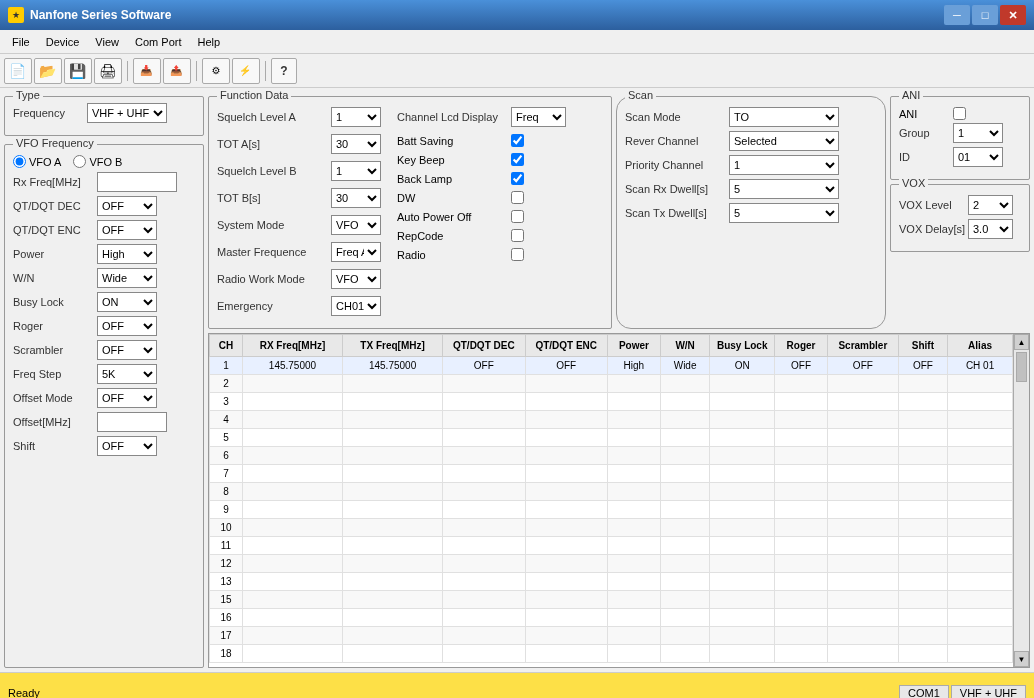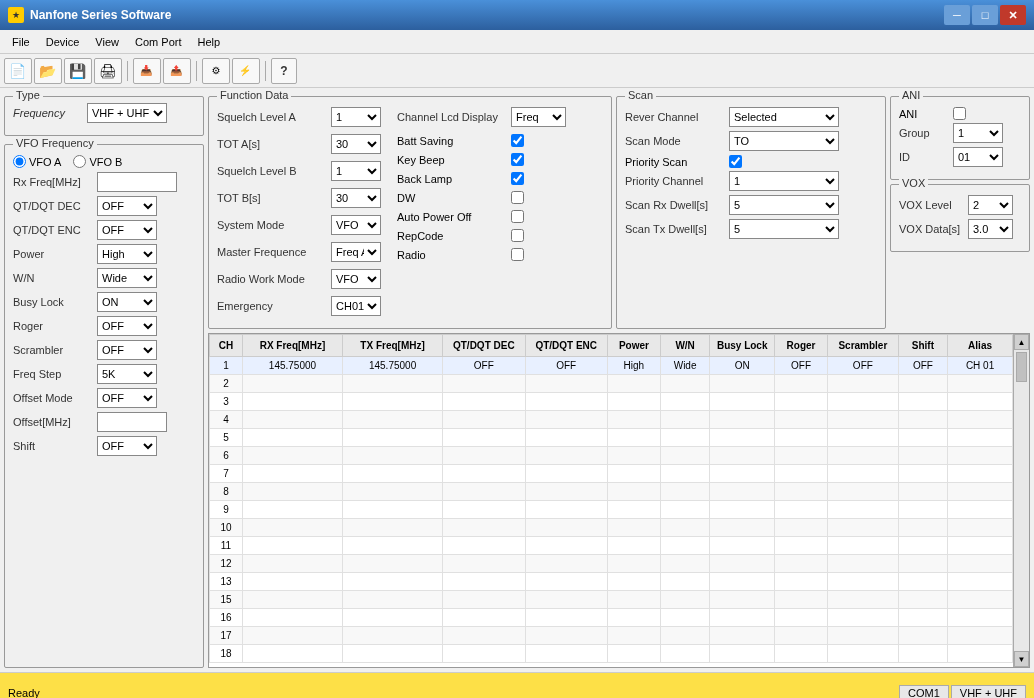--- a/index.html
+++ b/index.html
@@ -257,21 +257,21 @@
   <button class="toolbar-help">?</button>
 </div>
 
 <div class="main-content">
 
   <div class="left-panel">
 
     <div class="group-box" style="margin-top:4px;">
       <span class="group-box-title">Type</span>
       <div class="form-row">
-        <span class="form-label" style="width:70px;font-style:italic;">Frequency</span>
+        <span class="form-label" style="width:70px;">Frequency</span>
         <select class="form-select" style="width:80px;">
           <option>VHF + UHF</option>
         </select>
       </div>
     </div>
 
     <div class="group-box" style="flex:1; margin-top:4px;">
       <span class="group-box-title">VFO Frequency</span>
       <div class="radio-group" style="margin-top:4px; margin-bottom:4px;">
         <label class="radio-label">
@@ -407,34 +407,30 @@
               <input type="checkbox" style="">
             </div>
             <div class="cb-row">
               <span style="width:110px;">Radio</span>
               <input type="checkbox" style="">
             </div>
           </div>
         </div>
       </div>
 
-      <div class="group-box" style="width:270px; margin-top:4px;">
+      <div class="group-box" style="width:270px; margin-top:4px;border-radius:15px;">
         <span class="group-box-title">Scan</span>
         <div style="margin-top:4px;">
           <div class="form-row">
+            <span class="form-label" style="width:100px;">Scan Mode</span>
+            <select class="form-select" style="width:110px;"><option>TO</option></select>
+          </div>
+          <div class="form-row">
             <span class="form-label" style="width:100px;">Rever Channel</span>
             <select class="form-select" style="width:110px;"><option>Selected</option></select>
-          </div>
-          <div class="form-row">
-            <span class="form-label" style="width:100px;">Scan Mode</span>
-            <select class="form-select" style="width:110px;"><option>TO</option></select>
-          </div>
-          <div class="cb-row">
-            <span style="width:100px;">Priority Scan</span>
-            <input type="checkbox" checked="" style="">
           </div>
           <div class="form-row">
             <span class="form-label" style="width:100px;">Priority Channel</span>
             <select class="form-select" style="width:110px;"><option>1</option></select>
           </div>
           <div class="form-row">
             <span class="form-label" style="width:100px;">Scan Rx Dwell[s]</span>
             <select class="form-select" style="width:110px;"><option>5</option></select>
           </div>
           <div class="form-row">
@@ -465,21 +461,21 @@
         </div>
 
         <div class="group-box" style="width:140px;">
           <span class="group-box-title">VOX</span>
           <div style="margin-top:4px;">
             <div class="form-row">
               <span class="form-label" style="width:65px;">VOX Level</span>
               <select class="form-select" style="width:45px;"><option>2</option></select>
             </div>
             <div class="form-row">
-              <span class="form-label" style="width:65px;">VOX Data[s]</span>
+              <span class="form-label" style="width:65px;">VOX Delay[s]</span>
               <select class="form-select" style="width:45px;"><option>3.0</option></select>
             </div>
           </div>
         </div>
       </div>
     </div>
 
     <div class="channel-table-container" style="flex:1; display:flex; flex-direction:row;">
       <div class="table-wrapper" style="flex:1; overflow-y:scroll; overflow-x:hidden;">
         <table class="ch-table">

